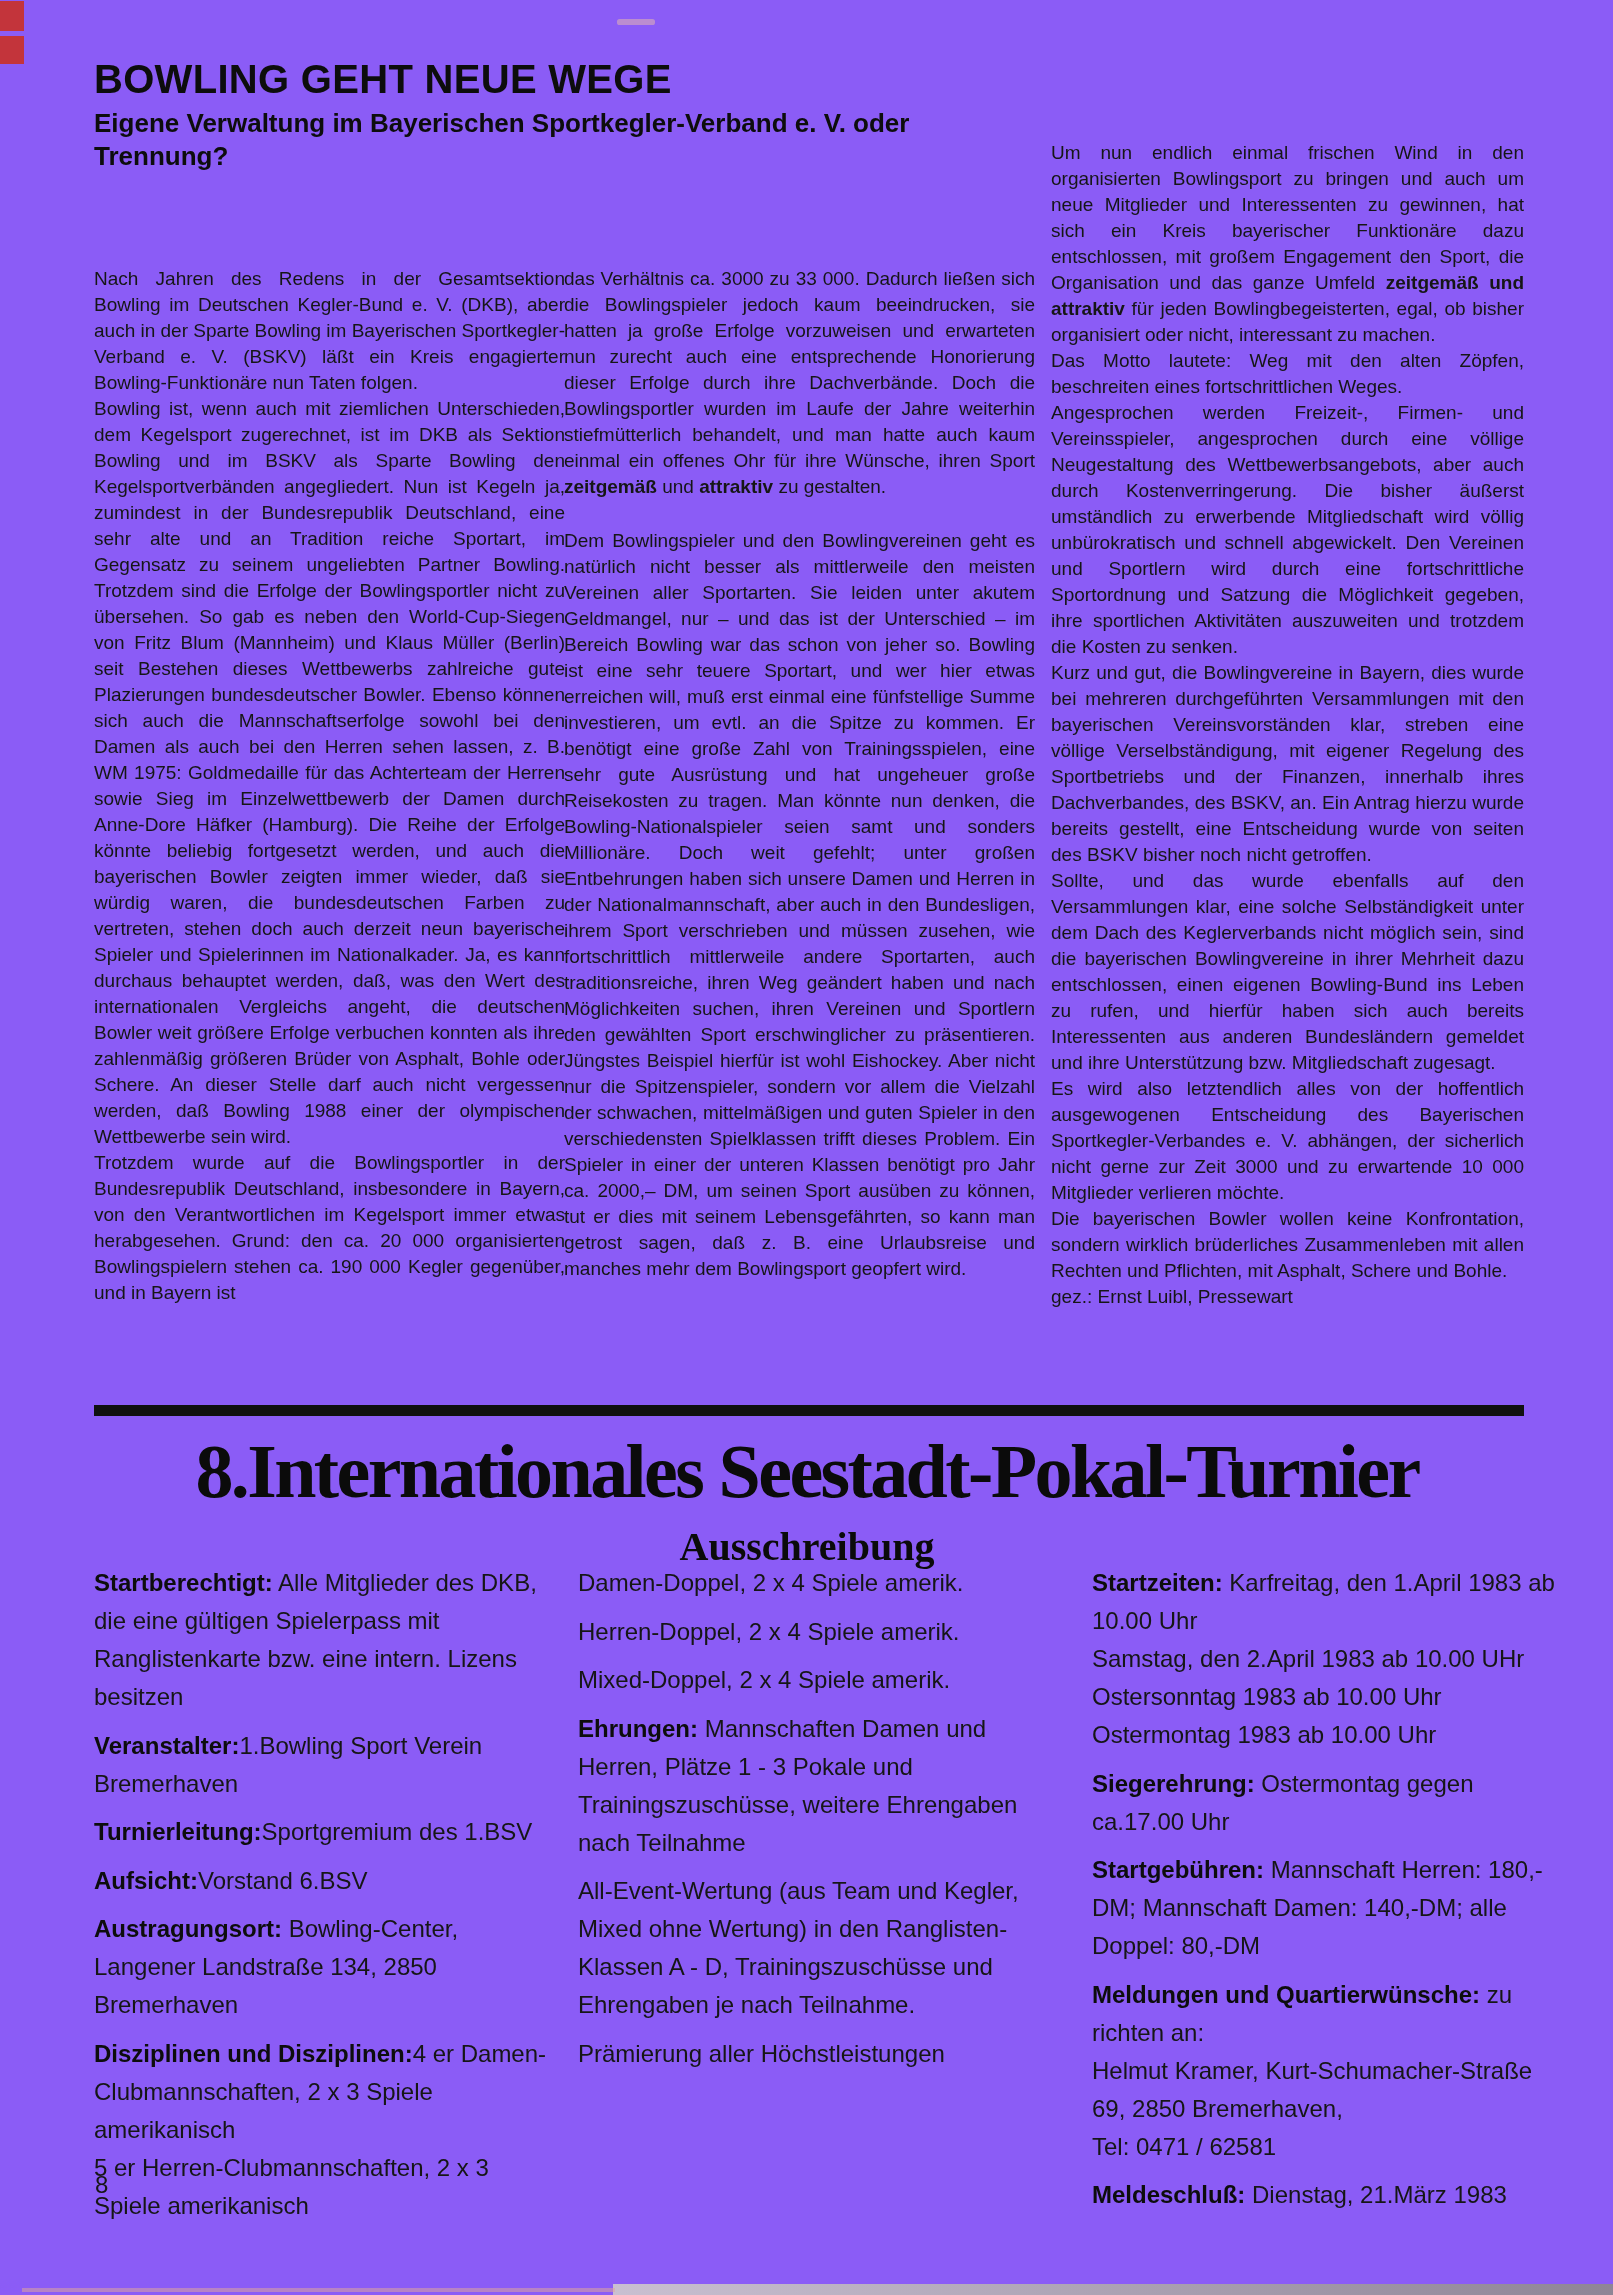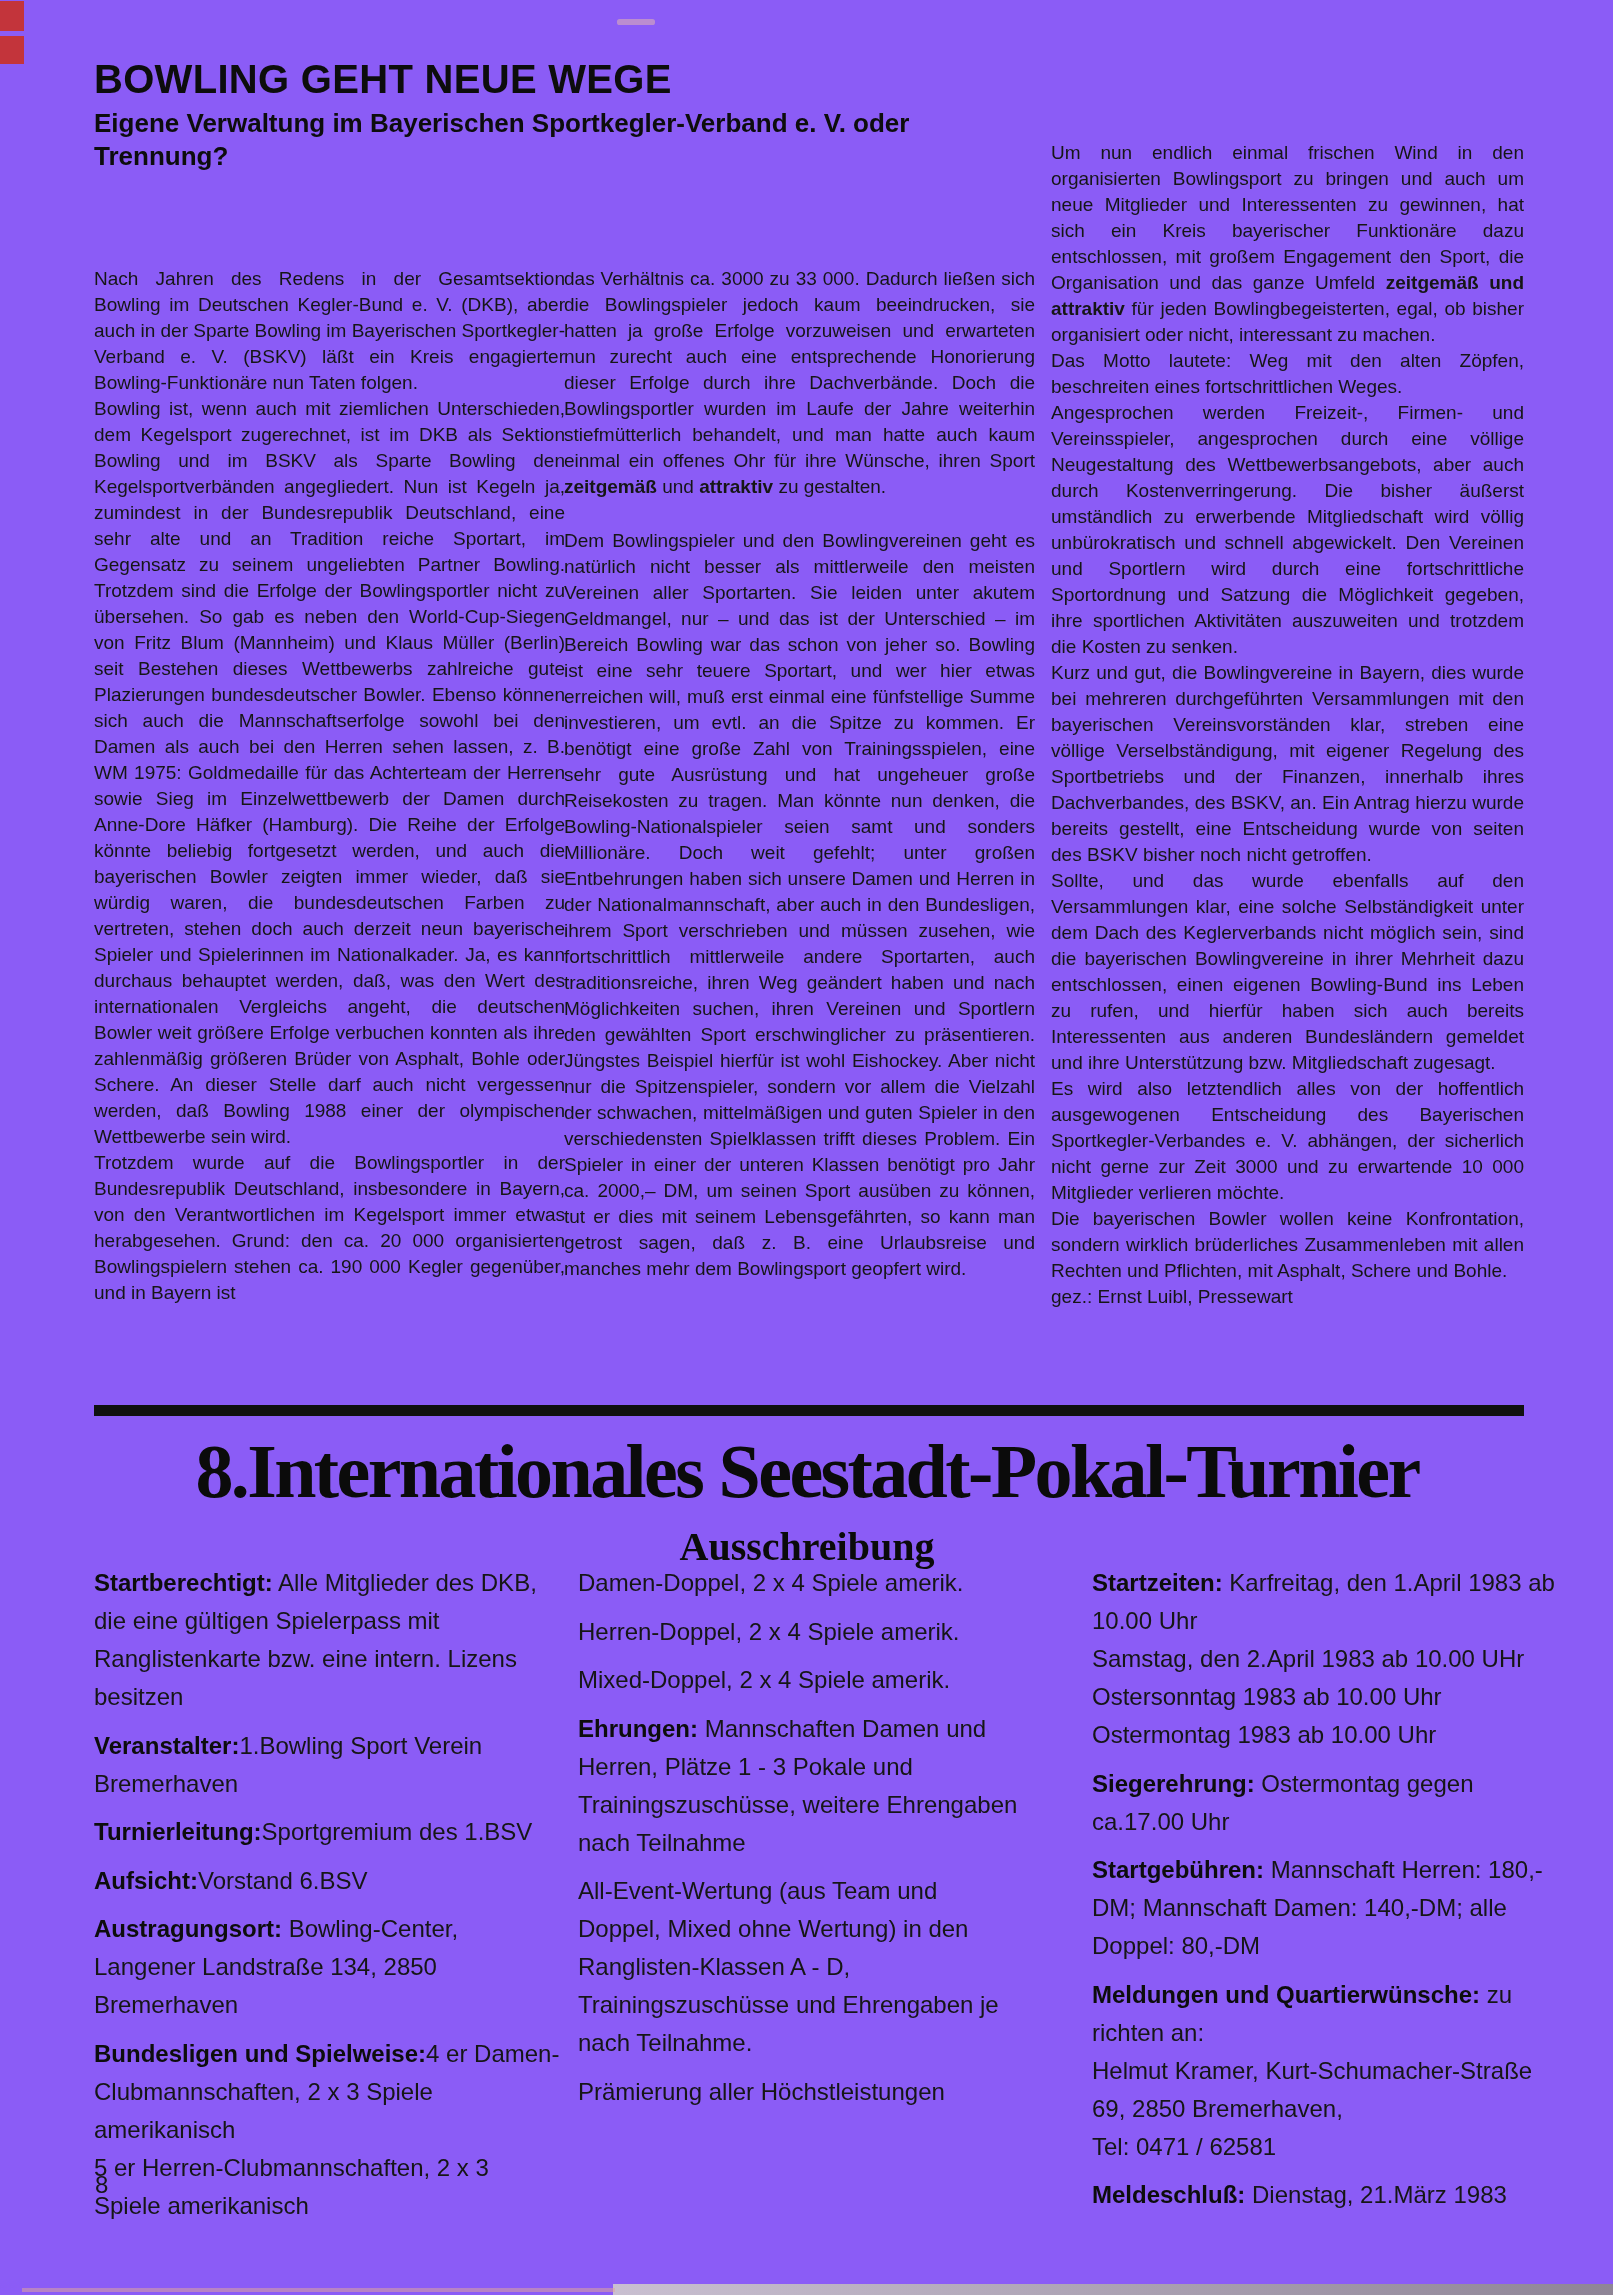--- a/index.html
+++ b/index.html
@@ -102,29 +102,29 @@
   <div class="rule"></div>
   <h2 class="t-title">8.Internationales Seestadt-Pokal-Turnier</h2>
   <h3 class="t-subtitle">Ausschreibung</h3>
 
   <div class="t-col t-col1">
       <p class="t-item"><b class="t-label">Startberechtigt:</b><span class="t-text"> Alle Mitglieder des DKB, die eine gültigen Spielerpass mit Ranglistenkarte bzw. eine intern. Lizens besitzen</span></p>
       <p class="t-item"><b class="t-label">Veranstalter:</b><span class="t-text">1.Bowling Sport Verein Bremerhaven</span></p>
       <p class="t-item"><b class="t-label">Turnierleitung:</b><span class="t-text">Sportgremium des 1.BSV</span></p>
       <p class="t-item"><b class="t-label">Aufsicht:</b><span class="t-text">Vorstand 6.BSV</span></p>
       <p class="t-item"><b class="t-label">Austragungsort:</b><span class="t-text"> Bowling-Center, Langener Landstraße 134, 2850 Bremerhaven</span></p>
-      <p class="t-item"><b class="t-label">Bundesligen und Spielweise:</b><span class="t-text">4 er Damen-Clubmannschaften, 2 x 3 Spiele amerikanisch
+      <p class="t-item"><b class="t-label">Disziplinen und Disziplinen:</b><span class="t-text">4 er Damen-Clubmannschaften, 2 x 3 Spiele amerikanisch
 5 er Herren-Clubmannschaften, 2 x 3 Spiele amerikanisch</span></p>
     </div>
   <div class="t-col t-col2">
       <p class="t-item"><span class="t-text">Damen-Doppel, 2 x 4 Spiele amerik.</span></p>
       <p class="t-item"><span class="t-text">Herren-Doppel, 2 x 4 Spiele amerik.</span></p>
       <p class="t-item"><span class="t-text">Mixed-Doppel, 2 x 4 Spiele amerik.</span></p>
       <p class="t-item"><b class="t-label">Ehrungen:</b><span class="t-text"> Mannschaften Damen und Herren, Plätze 1 - 3 Pokale und Trainingszuschüsse, weitere Ehrengaben nach Teilnahme</span></p>
-      <p class="t-item"><span class="t-text">All-Event-Wertung (aus Team und Doppel, Mixed ohne Wertung) in den Ranglisten-Klassen A - D, Trainingszuschüsse und Ehrengaben je nach Teilnahme.</span></p>
+      <p class="t-item"><span class="t-text">All-Event-Wertung (aus Team und Kegler, Mixed ohne Wertung) in den Ranglisten-Klassen A - D, Trainingszuschüsse und Ehrengaben je nach Teilnahme.</span></p>
       <p class="t-item"><span class="t-text">Prämierung aller Höchstleistungen</span></p>
     </div>
   <div class="t-col t-col3">
       <p class="t-item"><b class="t-label">Startzeiten:</b><span class="t-text"> Karfreitag, den 1.April 1983 ab 10.00 Uhr
 Samstag, den 2.April 1983 ab 10.00 UHr
 Ostersonntag 1983 ab 10.00 Uhr
 Ostermontag 1983 ab 10.00 Uhr</span></p>
       <p class="t-item"><b class="t-label">Siegerehrung:</b><span class="t-text"> Ostermontag gegen ca.17.00 Uhr</span></p>
       <p class="t-item"><b class="t-label">Startgebühren:</b><span class="t-text"> Mannschaft Herren: 180,- DM; Mannschaft Damen: 140,-DM; alle Doppel: 80,-DM</span></p>
       <p class="t-item"><b class="t-label">Meldungen und Quartierwünsche:</b><span class="t-text"> zu richten an:

